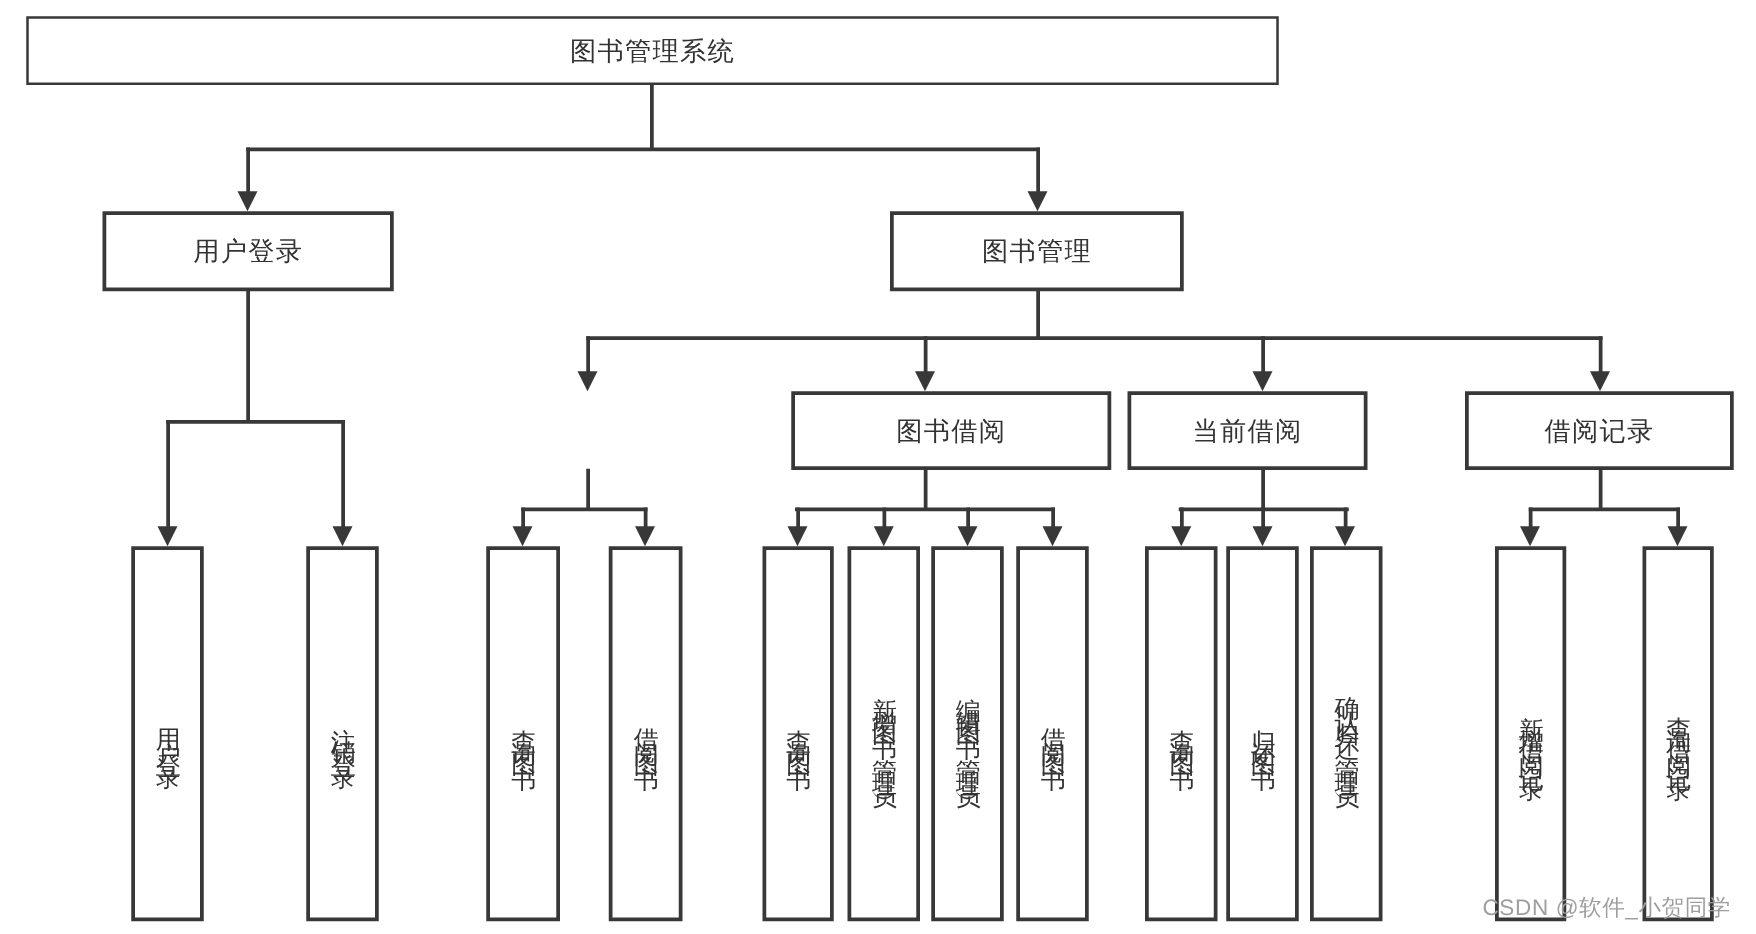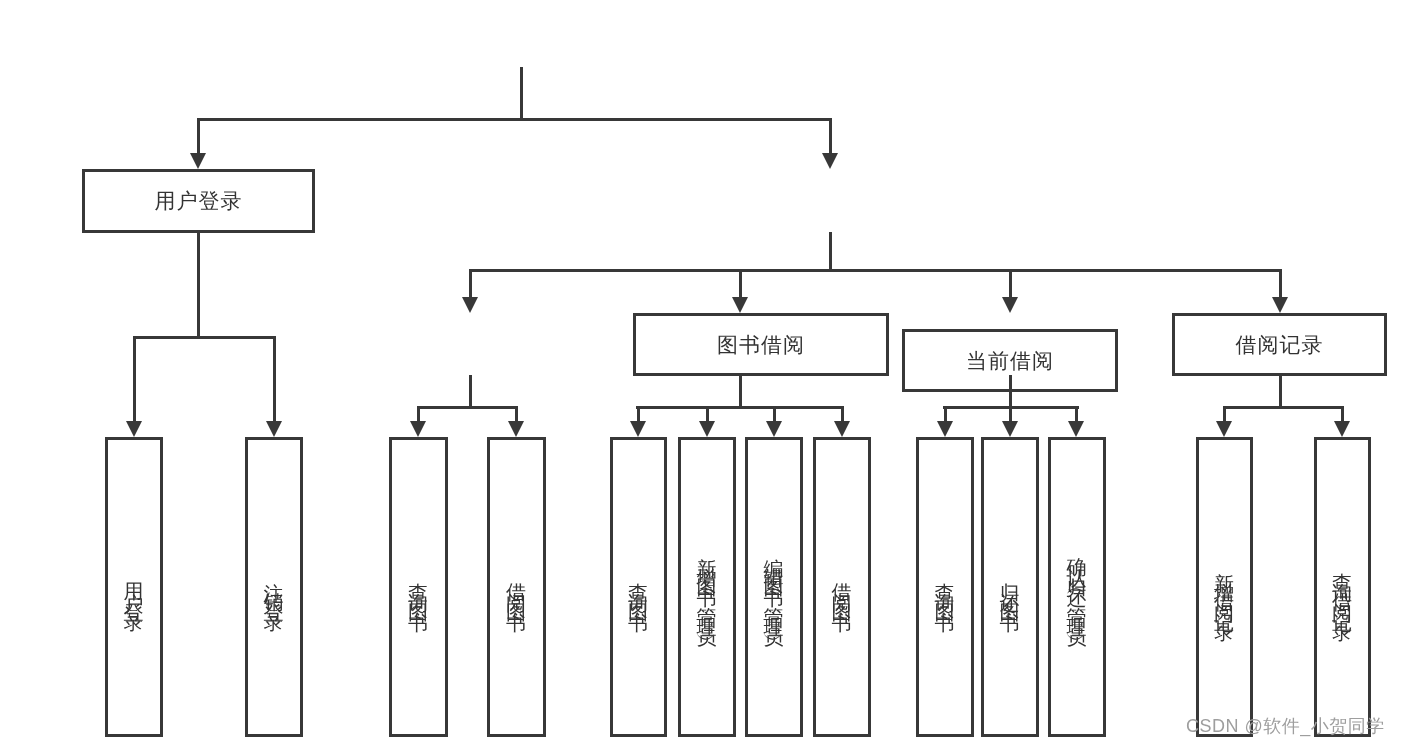--- a/index.html
+++ b/index.html
@@ -48,30 +48,36 @@
     color:var(--wm);
     letter-spacing:0.5px;
     white-space:nowrap;
   }
 </style>
 </head>
 <body>
 
 <div class="canvas">
 
+  <div class="box h-box root" style="left:21px;top:13px;width:1002px;height:55px;">
+    <span>图书管理系统</span>
+  </div>
 
   <div class="line" style="left:520px;top:67px;width:3px;height:53px;"></div>
   <div class="line" style="left:197px;top:118px;width:635px;height:3px;"></div>
   <div class="line" style="left:197px;top:118px;width:3px;height:36px;"></div>
   <div class="arrow" style="left:190px;top:153px;"></div>
   <div class="line" style="left:829px;top:118px;width:3px;height:36px;"></div>
   <div class="arrow" style="left:822px;top:153px;"></div>
 
   <div class="box h-box" style="left:82px;top:169px;width:233px;height:64px;">
     <span>用户登录</span>
+  </div>
+  <div class="box h-box" style="left:712px;top:169px;width:235px;height:64px;">
+    <span>图书管理</span>
   </div>
 
   <div class="line" style="left:197px;top:232px;width:3px;height:106px;"></div>
   <div class="line" style="left:133px;top:336px;width:143px;height:3px;"></div>
   <div class="line" style="left:133px;top:336px;width:3px;height:86px;"></div>
   <div class="arrow" style="left:126px;top:421px;"></div>
   <div class="line" style="left:273px;top:336px;width:3px;height:86px;"></div>
   <div class="arrow" style="left:266px;top:421px;"></div>
 
   <div class="line" style="left:829px;top:232px;width:3px;height:40px;"></div>
@@ -81,21 +87,21 @@
   <div class="line" style="left:739px;top:269px;width:3px;height:29px;"></div>
   <div class="arrow" style="left:732px;top:297px;"></div>
   <div class="line" style="left:1009px;top:269px;width:3px;height:29px;"></div>
   <div class="arrow" style="left:1002px;top:297px;"></div>
   <div class="line" style="left:1279px;top:269px;width:3px;height:29px;"></div>
   <div class="arrow" style="left:1272px;top:297px;"></div>
 
   <div class="box h-box" style="left:633px;top:313px;width:256px;height:63px;">
     <span>图书借阅</span>
   </div>
-  <div class="box h-box" style="left:902px;top:329px;width:216px;height:63px;">
+  <div class="box h-box" style="left:902px;top:313px;width:192px;height:63px;">
     <span>当前借阅</span>
   </div>
   <div class="box h-box" style="left:1172px;top:313px;width:215px;height:63px;font-family:Liberation Serif, serif;">
     <span>借阅记录</span>
   </div>
 
   <div class="line" style="left:469px;top:375px;width:3px;height:33px;"></div>
   <div class="line" style="left:417px;top:406px;width:101px;height:3px;"></div>
   <div class="line" style="left:417px;top:406px;width:3px;height:16px;"></div>
   <div class="arrow" style="left:410px;top:421px;"></div>

